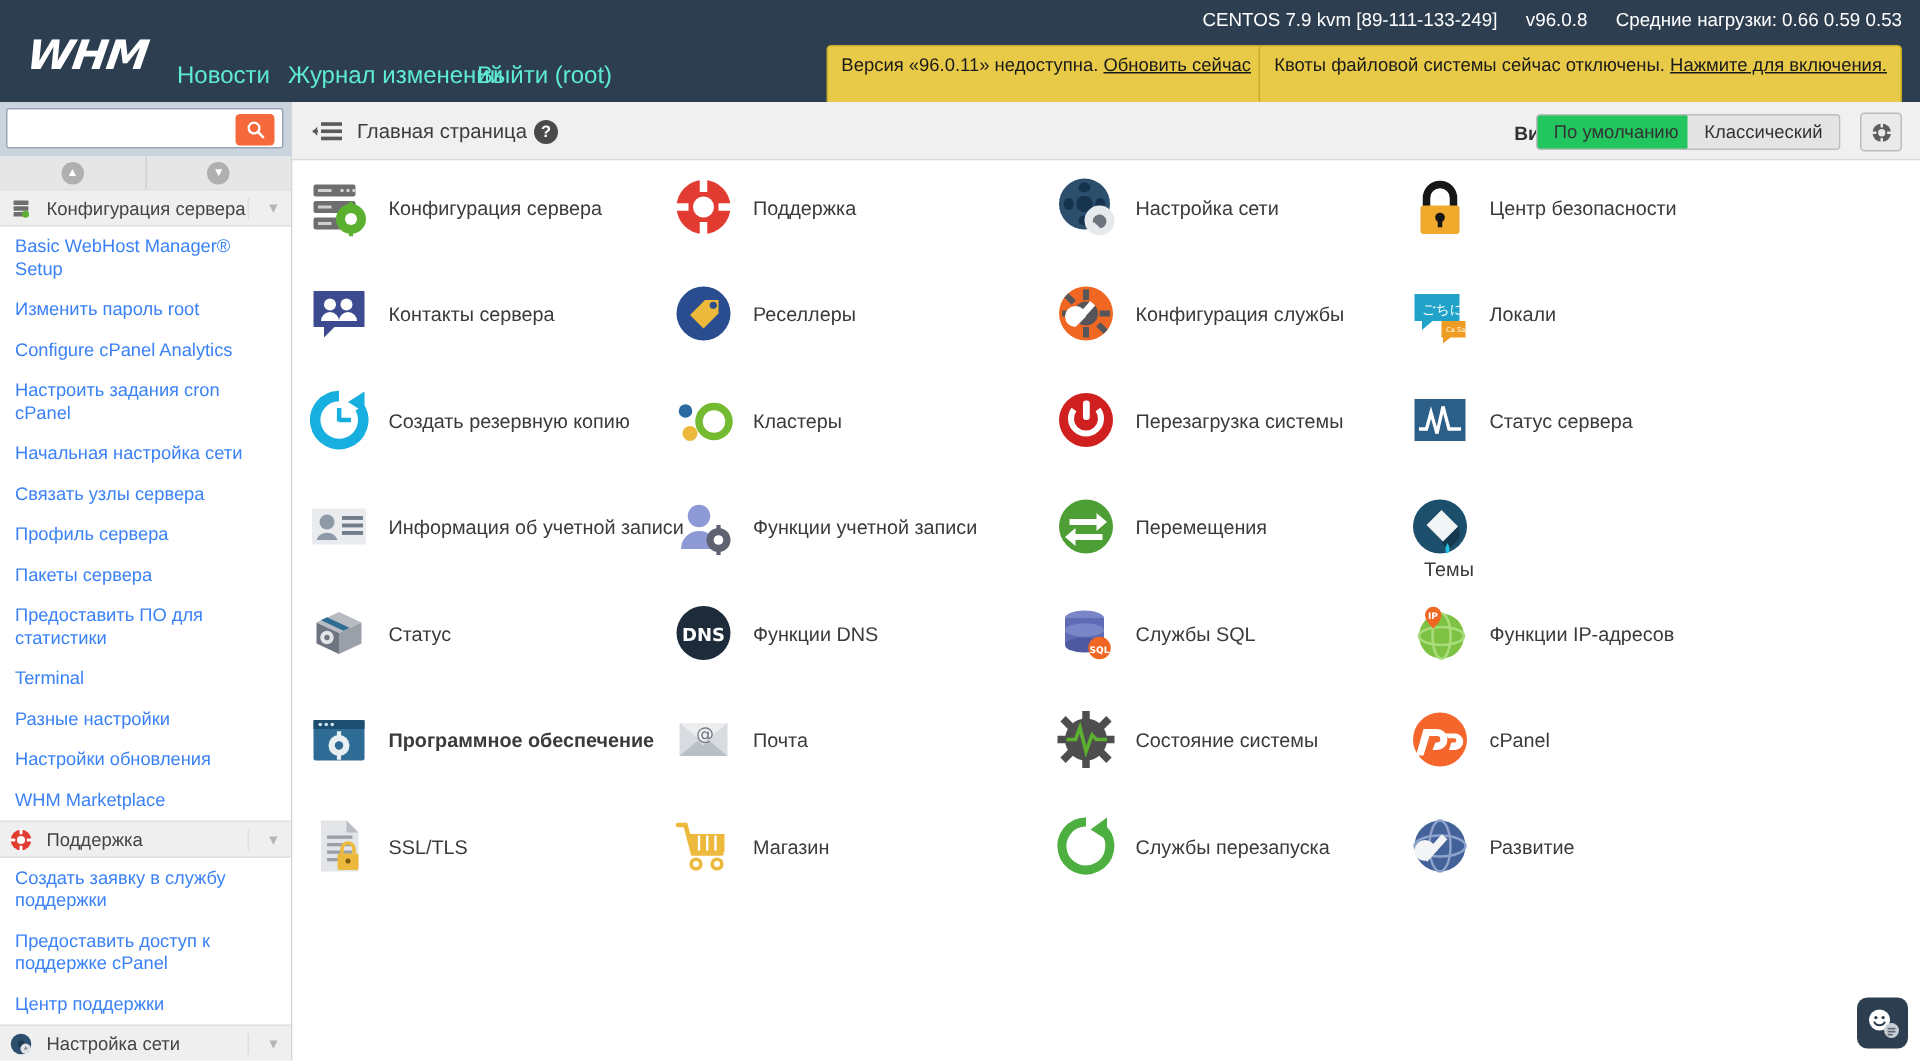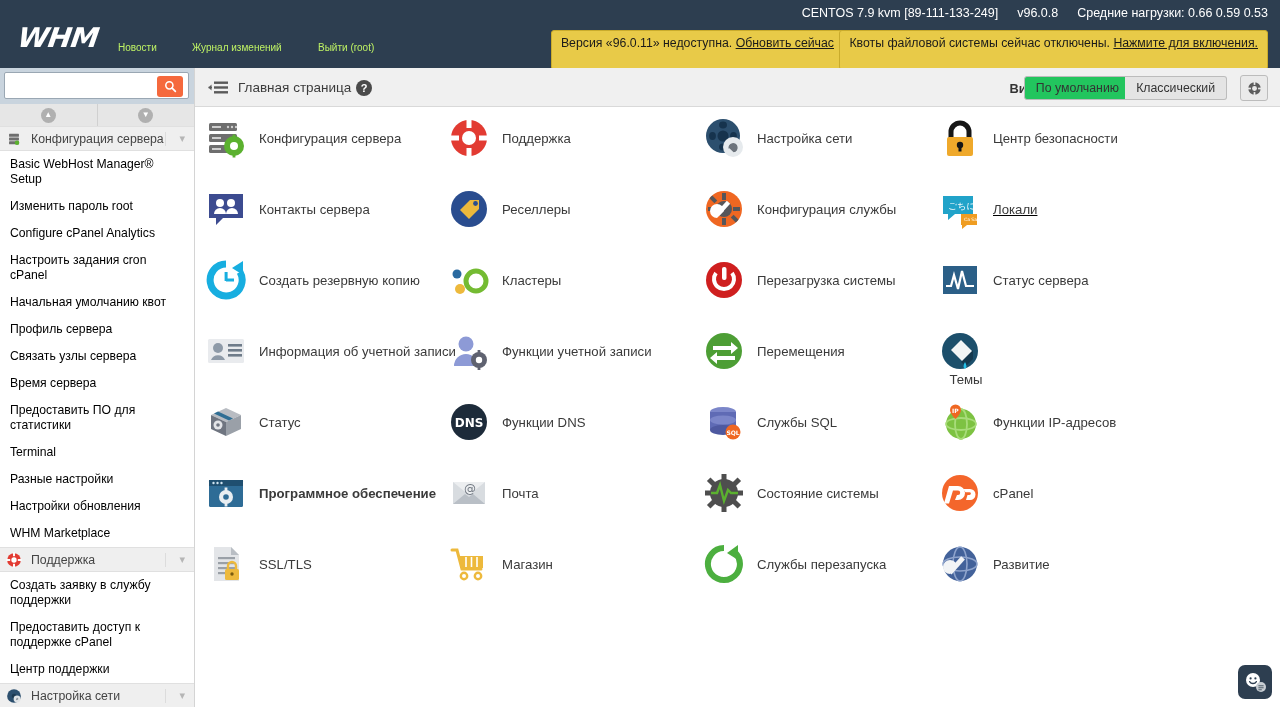--- a/index.html
+++ b/index.html
@@ -22,22 +22,22 @@
     color: #ffffff;
     font-size: 27px;
     font-weight: bold;
     font-style: italic;
     letter-spacing: -1px;
     font-family: "DejaVu Sans", sans-serif;
     transform: skewX(-8deg) scaleX(1.05);
   }
   .topnav {
     position: absolute; top: 42px;
-    color: #bef264;
-    font-size: 10px;
+    color: #5eead4;
+    font-size: 16px;
     text-decoration: none;
     white-space: nowrap;
   }
   #nav-news { left: 118px; }
   #nav-changelog { left: 192px; }
   #nav-logout { left: 318px; }
 
   #sysinfo {
     position: absolute; right: 12px; top: 6px;
     color: #ffffff;
@@ -130,21 +130,21 @@
     position: absolute; right: 9px; top: 5px;
     color: #b5b5b5; font-size: 11px;
   }
   .cat .cdiv {
     position: absolute; right: 28px; top: 5px;
     width: 1px; height: 14px; background: #dcdcdc;
   }
 
   .leaf {
     font-size: 12.2px;
-    color: #000000;
+    color: #3b82f6;
     padding: 6px 8px 6px 10px;
     line-height: 15px;
     cursor: pointer;
     white-space: normal;
   }
 
   
   #toolbar {
     position: absolute; top: 68px; left: 195px;
     width: 1085px; height: 39px;
@@ -285,24 +285,24 @@
           </svg>
         </span>
         <span class="clabel">Конфигурация сервера</span>
         <span class="cdiv"></span>
         <span class="cchev">▾</span>
       </div>
       <div class="leaf">Basic WebHost Manager® Setup</div>
       <div class="leaf">Изменить пароль root</div>
       <div class="leaf">Configure cPanel Analytics</div>
       <div class="leaf">Настроить задания cron cPanel</div>
-      <div class="leaf">Начальная умолчанию квот</div>
+      <div class="leaf">Начальная настройка сети</div>
+      <div class="leaf">Связать узлы сервера</div>
       <div class="leaf">Профиль сервера</div>
-      <div class="leaf">Связать узлы сервера</div>
-      <div class="leaf">Время сервера</div>
+      <div class="leaf">Пакеты сервера</div>
       <div class="leaf">Предоставить ПО для статистики</div>
       <div class="leaf">Terminal</div>
       <div class="leaf">Разные настройки</div>
       <div class="leaf">Настройки обновления</div>
       <div class="leaf">WHM Marketplace</div>
       <div class="cat">
         <span class="cicon">
           <svg width="42" height="42" viewBox="0 0 42 42">
             <circle cx="21" cy="21" r="18" fill="#e23b32"></circle>
             <circle cx="21" cy="21" r="7" fill="#fff"></circle>
@@ -461,21 +461,21 @@
             <rect x="30" y="19" width="7" height="4"></rect>
             <rect x="8" y="8" width="4" height="7" transform="rotate(-45 10 11)"></rect>
             <rect x="30" y="27" width="4" height="7" transform="rotate(-45 32 31)"></rect>
           </g>
           <path d="M14 30 a7 7 0 1 1 7-7 l-7 7z" fill="#fff"></path>
           <rect x="18" y="12" width="4.4" height="16" transform="rotate(42 20 20)" fill="#fff"></rect>
         </svg>
       </span>
       <span class="lbl">Конфигурация службы</span>
     </div>
-    <div class="cell" style="left: 744px; top: 81px; text-decoration: underline;">
+    <div class="cell" style="left: 744px; top: 81px;">
       <span class="ico">
         <svg width="42" height="42" viewBox="0 0 42 42">
           <path d="M4 8 h30 v18 h-18 l-7 6 v-6 h-5z" fill="#21a3c9"></path>
           <text x="9" y="21" font-family="DejaVu Sans" font-size="9" fill="#fff">ごちに</text>
           <path d="M22 26 h16 v11 h-10 l-5 4 v-4 h-1z" fill="#ef9d22"></path>
           <text x="25" y="33" font-family="DejaVu Sans" font-size="4.5" fill="#fff">Ca Sau</text>
         </svg>
       </span>
       <span class="lbl">Локали</span>
     </div>

